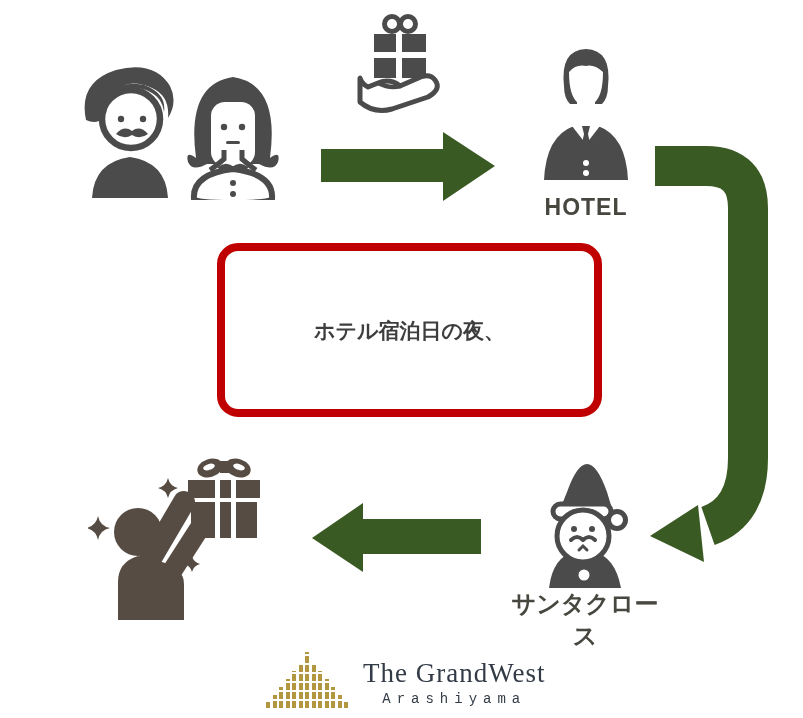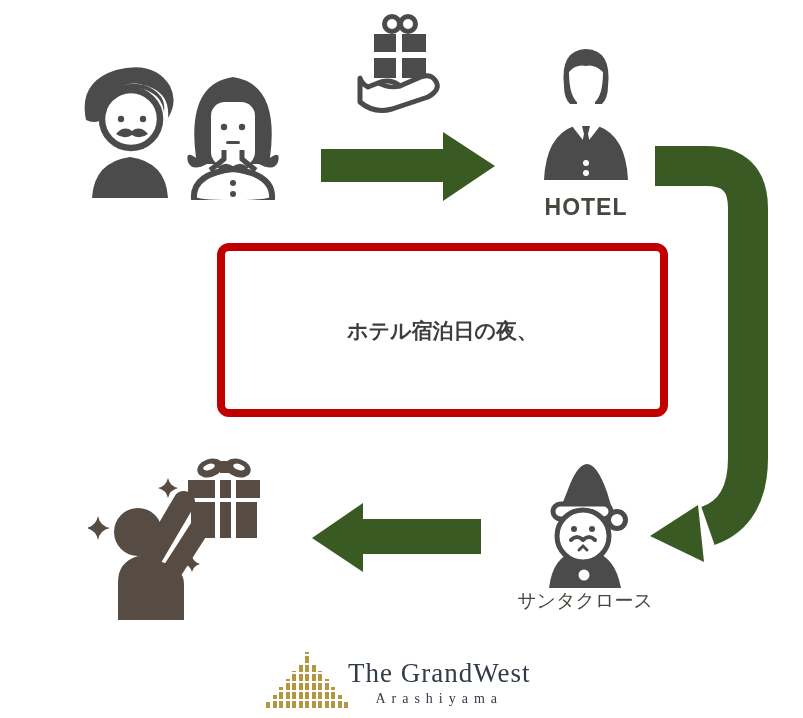--- a/index.html
+++ b/index.html
@@ -17,44 +17,44 @@
   .fb{fill:var(--receive-icon);}
   .green{fill:var(--arrow-green);}
   .green-st{stroke:var(--arrow-green);fill:none;}
 
   .hotel-label{
     left:534px;top:194px;width:104px;text-align:center;
     font-size:23px;font-weight:700;letter-spacing:1px;color:var(--label-dark);
   }
   .santa-label{
     left:500px;top:588px;width:170px;text-align:center;
-    font-size:19px;font-weight:400;color:var(--label-dark);
+    font-size:24px;font-weight:700;color:var(--label-dark);
   }
   .callout{
-    left:217px;top:243px;width:451px;height:174px;box-sizing:border-box;
-    border:8px solid var(--callout-border);border-radius:12px;background:#fff;
+    left:217px;top:243px;width:385px;height:174px;box-sizing:border-box;
+    border:8px solid var(--callout-border);border-radius:21px;background:#fff;
     display:flex;flex-direction:column;align-items:center;justify-content:center;
     font-size:21px;line-height:29px;font-weight:700;color:var(--callout-text);
     text-align:center;
   }
   .logo{
-    left:266px;top:650px;display:flex;align-items:flex-end;gap:0;
+    left:266px;top:650px;display:flex;align-items:flex-end;gap:15px;
   }
   .logo-bars{display:flex;align-items:flex-end;gap:2.5px;height:58px;}
   .logo-bars .bar{
     width:4px;
     background:repeating-linear-gradient(to top,var(--logo-gold) 0 7px,#fff 7px 9px);
   }
   .logo-text{text-align:center;padding-bottom:1px;color:var(--logo-text);}
   .logo-title{
     font-family:"Liberation Serif","DejaVu Serif",serif;
     font-size:27px;letter-spacing:1px;white-space:nowrap;
   }
   .logo-subtitle{
-    font-family:Liberation Serif, serif;
+    font-family:Liberation Mono, monospace;
     font-size:14px;letter-spacing:6px;margin-top:2px;white-space:nowrap;
   }
 </style>
 </head>
 <body>
 
 <div class="canvas">
 
   <svg class="abs" style="left:78px;top:62px" width="206" height="138" viewBox="0 0 206 138">
 

